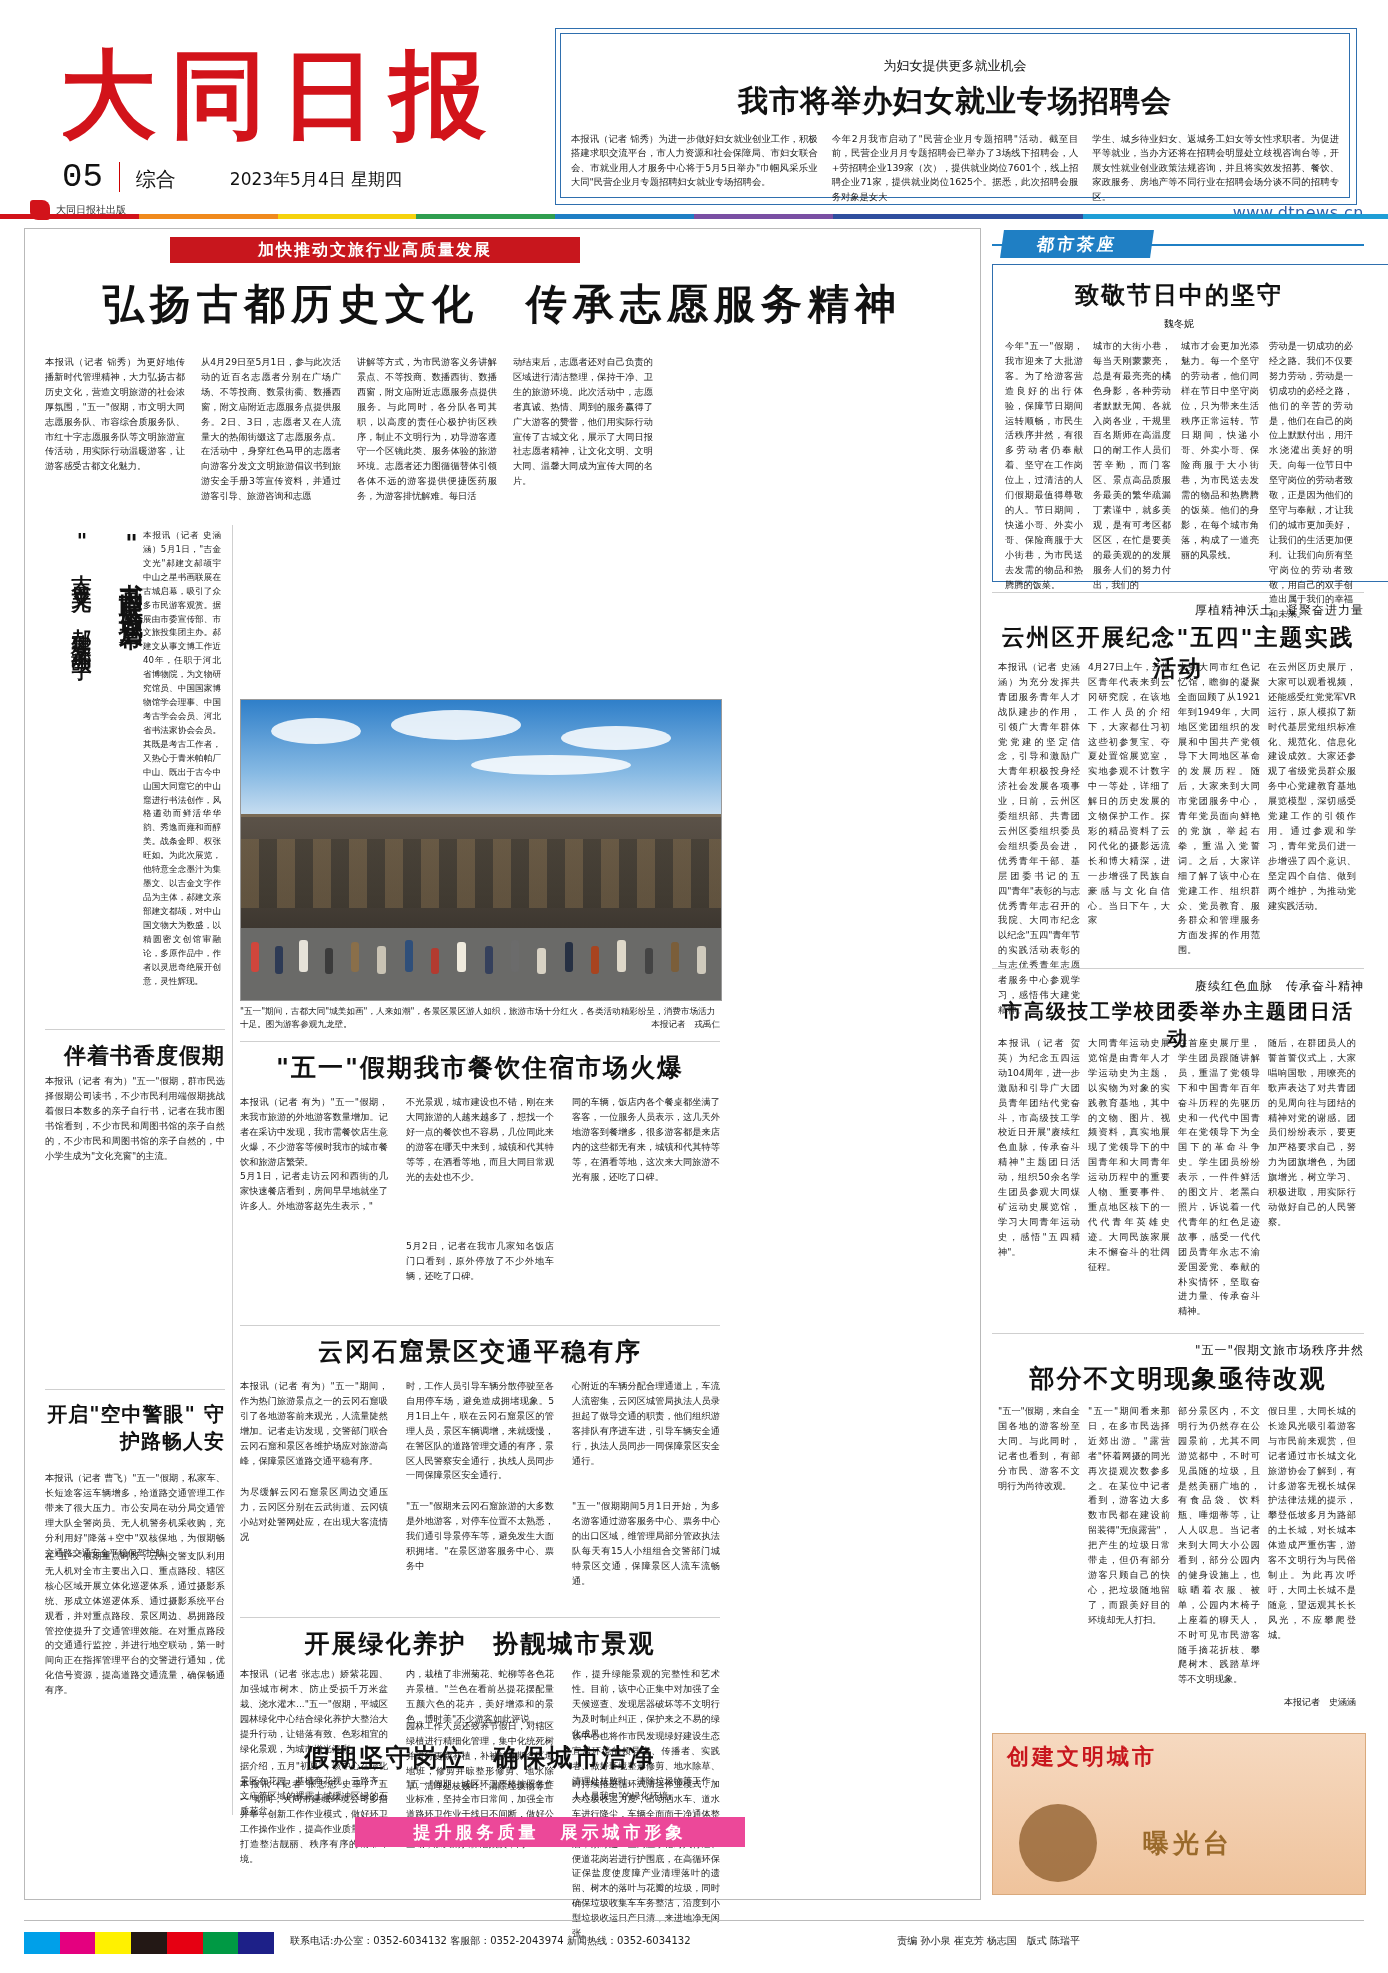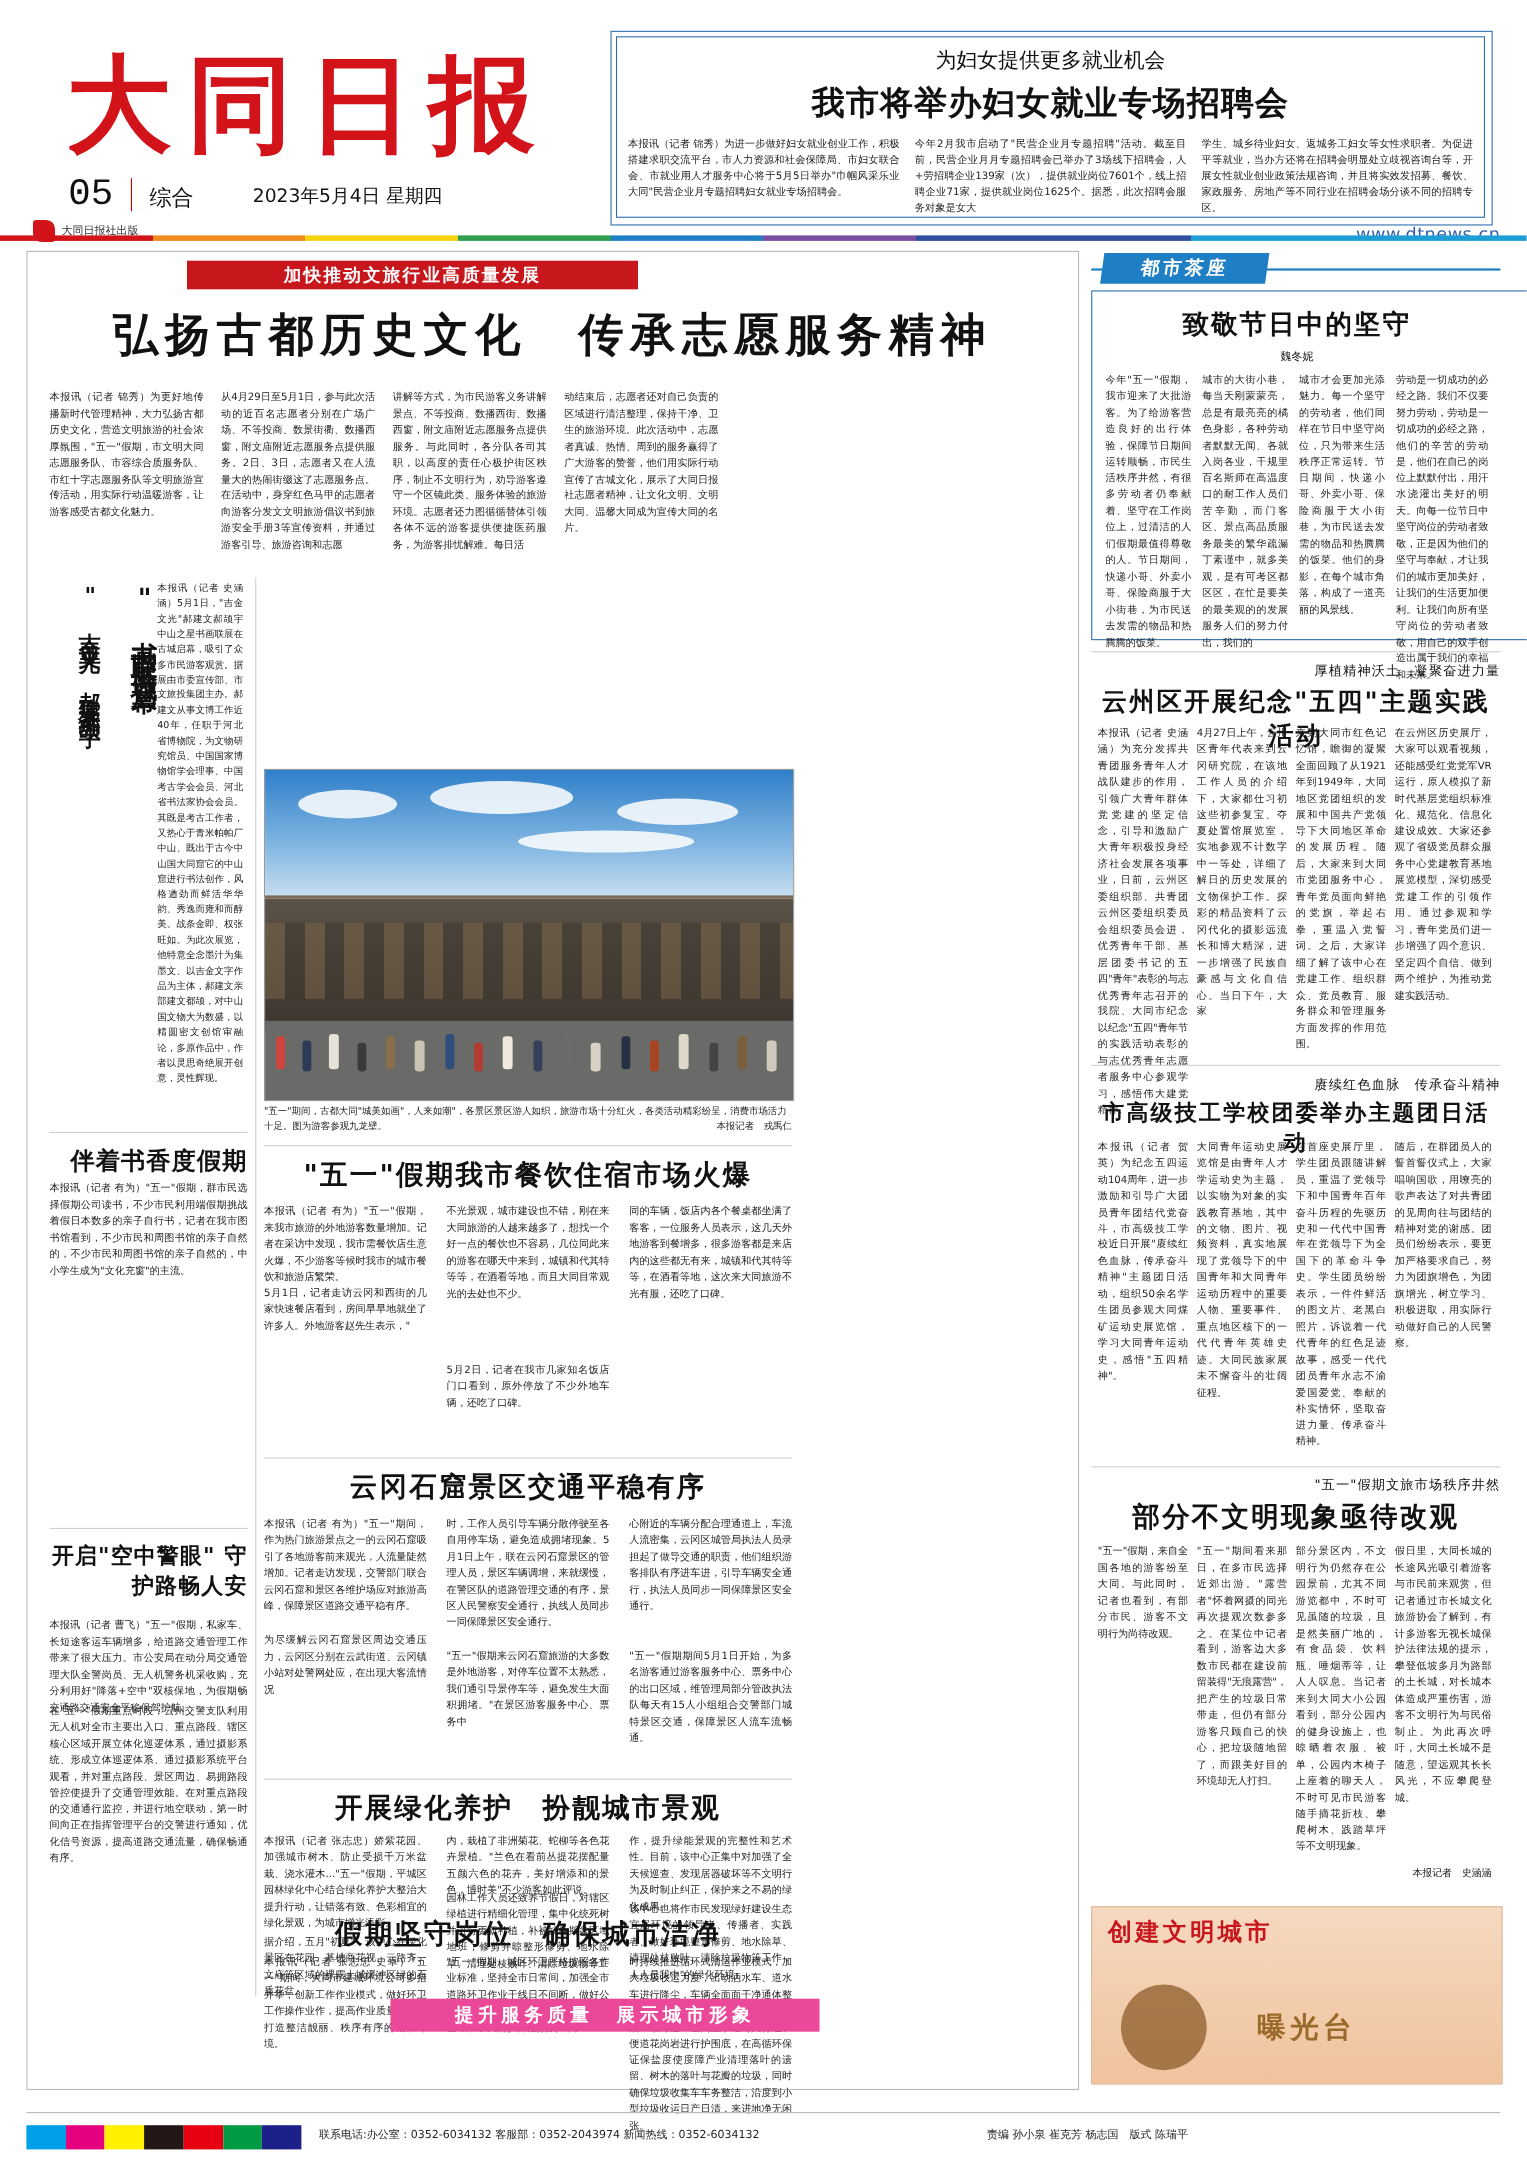--- a/index.html
+++ b/index.html
@@ -18,21 +18,21 @@
   .pub-row{position:absolute;left:30px;top:200px;display:flex;align-items:center;gap:6px;}
   .pub-mark{width:20px;height:20px;background:#d2131a;border-radius:3px 8px 3px 8px;}
   .pub-text{font-size:10px;color:#333;}
   .site-url{position:absolute;right:24px;top:203px;font-size:16px;color:#2f5fa8;letter-spacing:.5px;}
 
   .rainbow{position:absolute;left:0;top:214px;width:1388px;height:5px;background:linear-gradient(90deg,#d2131a 0%,#d2131a 10%,#f08a1d 10%,#f08a1d 20%,#f5d20d 20%,#f5d20d 30%,#2f9e4f 30%,#2f9e4f 40%,#1f7fc4 40%,#1f7fc4 50%,#7a4fa3 50%,#7a4fa3 60%,#2f4e9e 60%,#2f4e9e 78%,#1f9ed6 78%,#1f9ed6 100%);}
 
   
   .topbox{position:absolute;left:555px;top:28px;width:800px;height:175px;border:1px solid #2f6fae;}
   .topbox-inner{position:absolute;left:4px;top:4px;width:790px;height:165px;border:1px solid #2f6fae;padding:6px 10px;box-sizing:border-box;}
-  .tb-kicker{text-align:center;font-size:19px;color:#111;margin-top:2px;}
+  .tb-kicker{text-align:center;font-size:13px;color:#111;margin-top:17px;}
   .tb-title{text-align:center;font-family:"DejaVu Serif","Liberation Serif",serif;font-weight:bold;font-size:30px;color:#111;margin-top:6px;letter-spacing:1px;}
   .tb-cols{display:flex;gap:14px;margin-top:10px;}
   .tb-col{flex:1;font-size:9.3px;line-height:1.55;text-align:justify;color:#1a1a1a;}
 
   
   .content{position:absolute;left:24px;top:228px;width:1340px;height:1670px;}
   .leftzone{position:absolute;left:0;top:0;width:955px;height:1670px;border:1px solid #b9b9b9;}
   .rightzone{position:absolute;left:968px;top:0;width:372px;height:1670px;}
 
   .redbar{position:absolute;left:145px;top:8px;width:410px;height:26px;background:#c8161d;color:#fff;font-size:16px;font-weight:bold;text-align:center;line-height:26px;letter-spacing:2px;}

